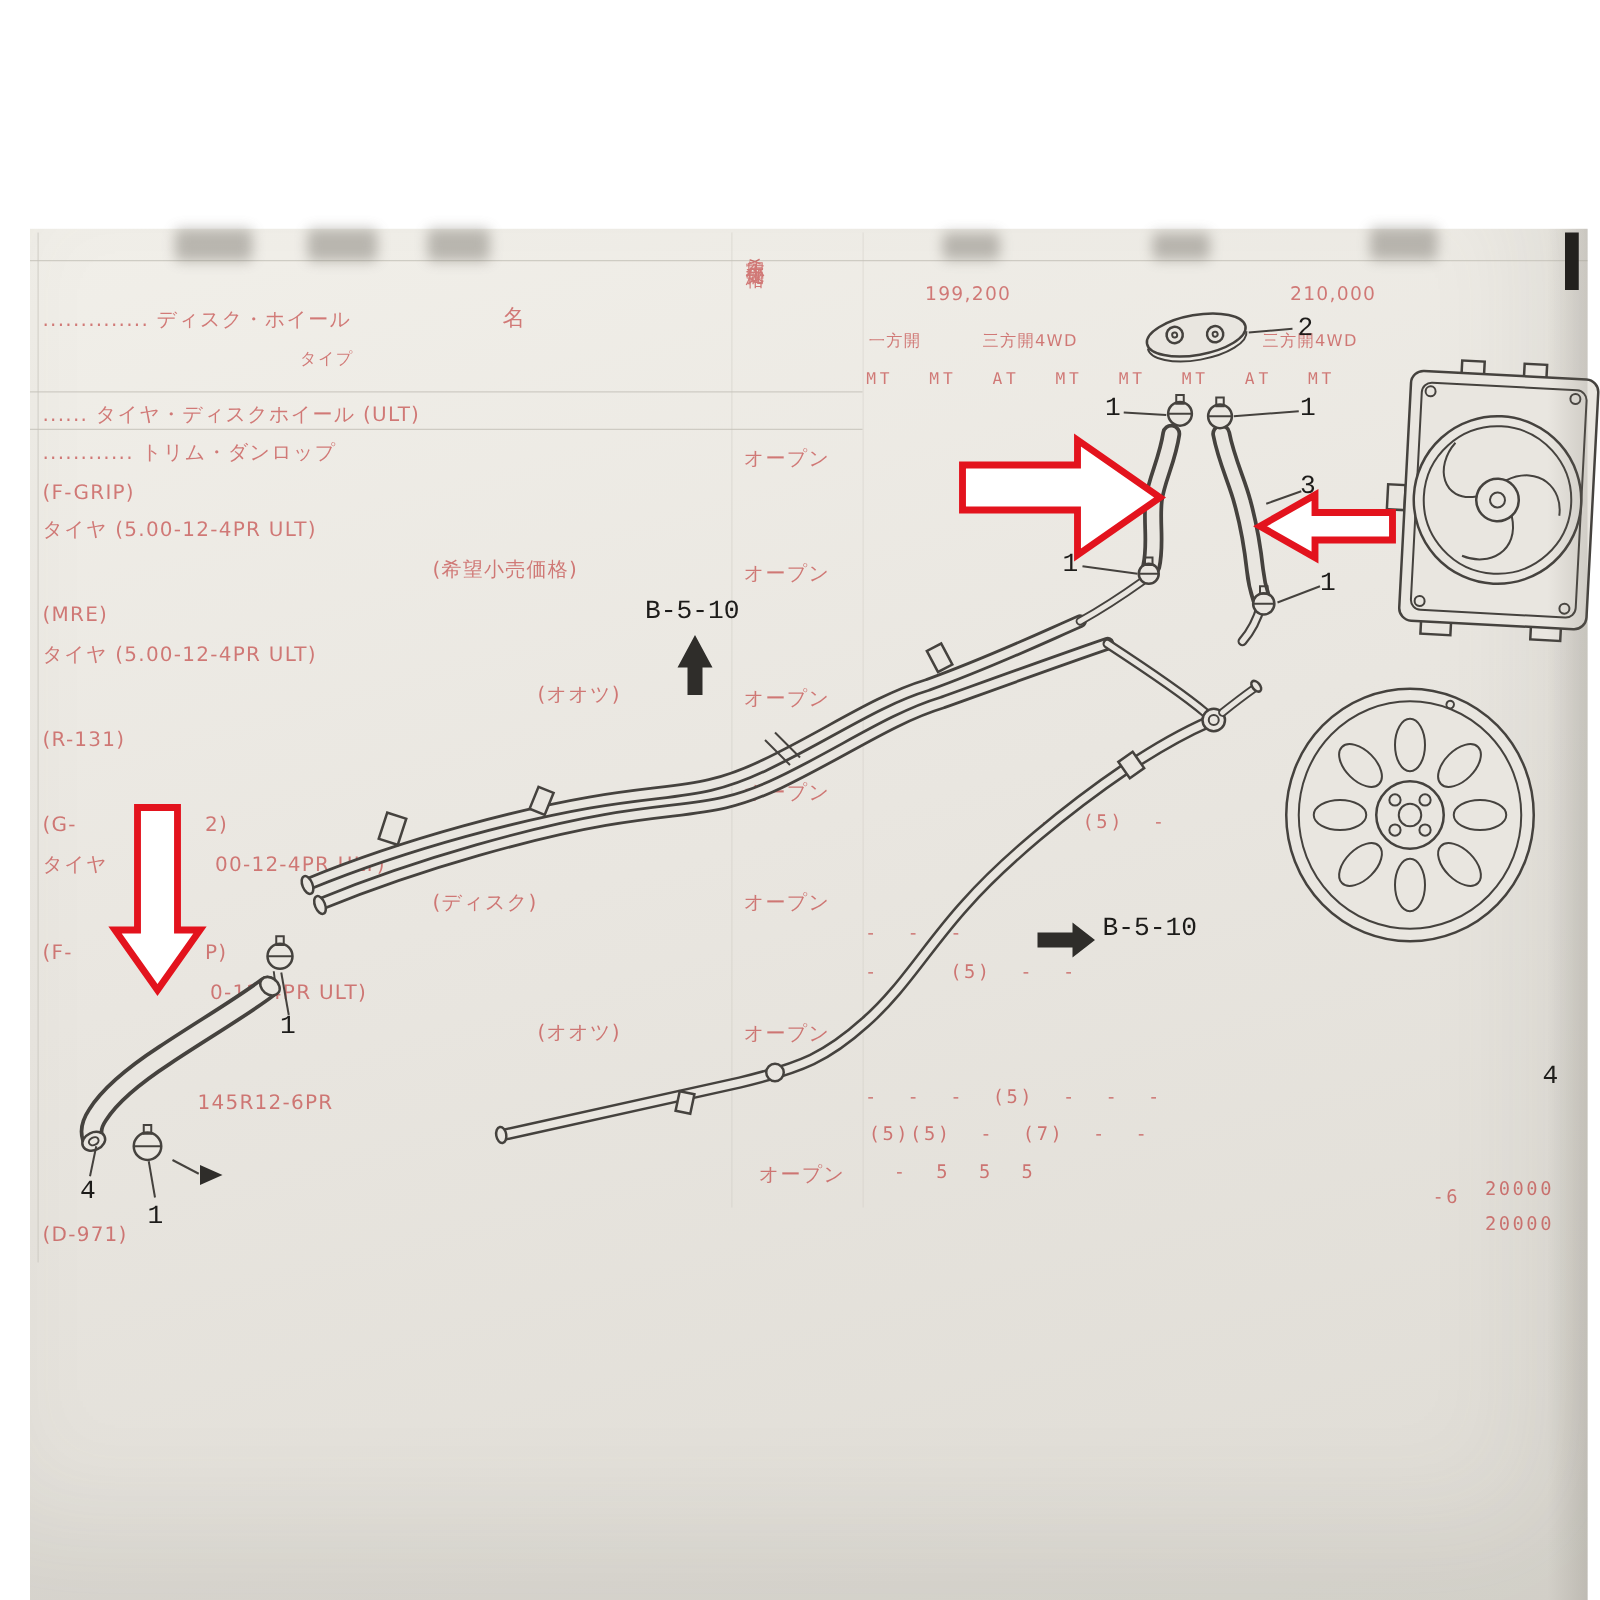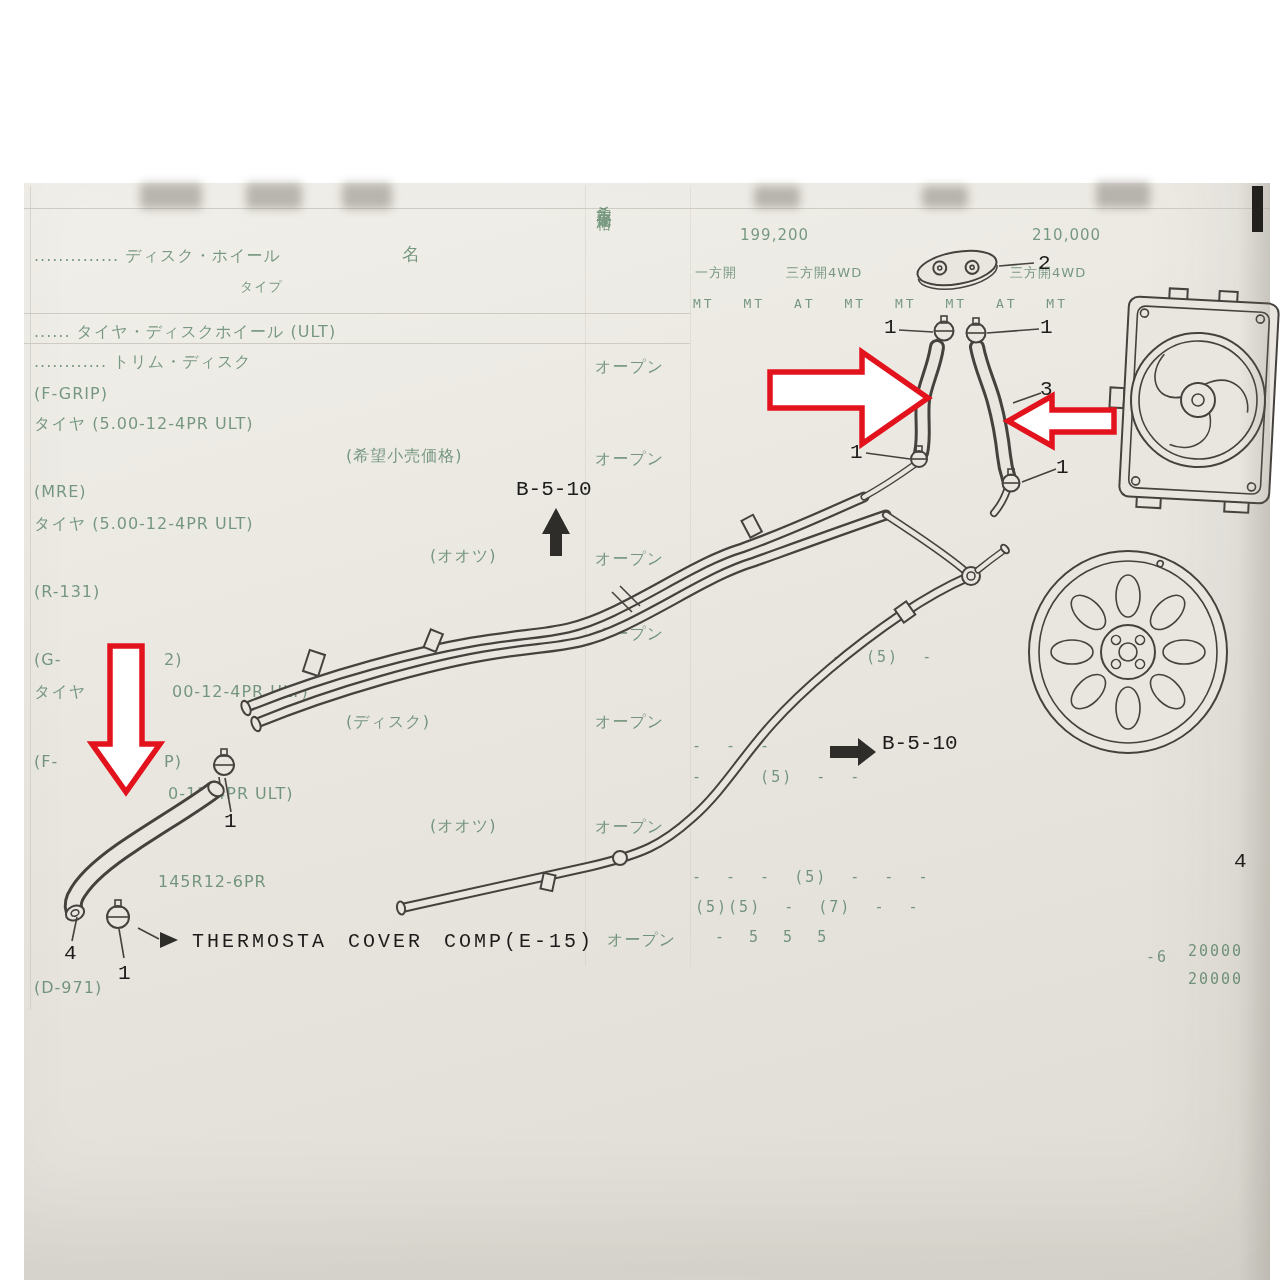--- a/index.html
+++ b/index.html
@@ -5,21 +5,21 @@
   html,body{margin:0;padding:0;background:#fff}
   .stage{position:relative;width:1280px;height:1280px;overflow:hidden;background:#ffffff;font-family:"DejaVu Sans",sans-serif}
   .paper{position:absolute;left:24px;top:183px;width:1246px;height:1097px;
          background:linear-gradient(165deg,#f1efe9 0%,#e9e6e0 45%,#dfdcd5 100%);
          box-shadow:inset -40px -60px 90px rgba(90,85,75,.10)}
   .edge-shade{position:absolute;left:1238px;top:183px;width:32px;height:1097px;
          background:linear-gradient(90deg,rgba(110,105,95,0),rgba(110,105,95,.20))}
   .edgebar{position:absolute;left:1252px;top:186px;width:11px;height:46px;background:#23211e}
   .hline{position:absolute;height:1px;background:#c6c3ba;opacity:.8}
   .vline{position:absolute;width:1px;background:#c6c3ba;opacity:.6}
-  .faint{position:absolute;color:#14532d;opacity:.55;filter:blur(.4px);
+  .faint{position:absolute;color:#b91c1c;opacity:.55;filter:blur(.4px);
          font-size:16px;letter-spacing:1px;white-space:pre}
   .fsm{font-size:13px}
   .vtext{writing-mode:vertical-rl;letter-spacing:2px;font-size:15px}
   .rrow{font-family:"DejaVu Sans Mono",monospace;font-size:15px;letter-spacing:2px;word-spacing:12px}
   .trow{font-family:"DejaVu Sans Mono",monospace;font-size:13px;letter-spacing:3px;word-spacing:18px}
   .blob{position:absolute;background:#6e6a62;opacity:.42;filter:blur(5px);border-radius:4px}
   .lbl{position:absolute;color:#1d1c1a;font-family:"Liberation Mono","DejaVu Sans Mono",monospace;
        font-size:21px;white-space:pre}
   .thermo{font-size:20px;letter-spacing:3px;word-spacing:6px}
   svg.layer{position:absolute;left:0;top:0}
@@ -56,21 +56,21 @@
   <div class="faint fsm" style="left:740px;top:226px;font-size:15px">199,200</div>
   <div class="faint fsm" style="left:1032px;top:226px;font-size:15px">210,000</div>
   <div class="faint fsm" style="left:695px;top:264px">一方開</div>
   <div class="faint fsm" style="left:786px;top:264px">三方開4WD</div>
   <div class="faint fsm" style="left:1010px;top:264px">三方開4WD</div>
   <div class="faint trow" style="left:693px;top:296px">MT MT AT MT MT MT AT MT</div>
 
   <div class="faint" style="left:34px;top:246px">.............. ディスク・ホイール</div>
   <div class="faint fsm" style="left:240px;top:278px">タイプ</div>
   <div class="faint" style="left:34px;top:322px">...... タイヤ・ディスクホイール (ULT)</div>
-  <div class="faint" style="left:34px;top:352px">............ トリム・ディスク</div>
+  <div class="faint" style="left:34px;top:352px">............ トリム・ダンロップ</div>
   <div class="faint" style="left:34px;top:384px">(F-GRIP)</div>
   <div class="faint" style="left:34px;top:414px">タイヤ (5.00-12-4PR ULT)</div>
   <div class="faint" style="left:346px;top:446px">(希望小売価格)</div>
   <div class="faint" style="left:34px;top:482px">(MRE)</div>
   <div class="faint" style="left:34px;top:514px">タイヤ (5.00-12-4PR ULT)</div>
   <div class="faint" style="left:430px;top:546px">(オオツ)</div>
   <div class="faint" style="left:34px;top:582px">(R-131)</div>
   <div class="faint" style="left:34px;top:650px">(G-</div>
   <div class="faint" style="left:164px;top:650px">2)</div>
   <div class="faint" style="left:34px;top:682px">タイヤ</div>
@@ -256,21 +256,20 @@
     <g>
       <polygon class="blk" points="830,746 858,746 858,738 876,752 858,766 858,758 830,758"></polygon>
     </g>
     <g>
       <polygon class="blk" points="160,932 160,948 178,940"></polygon>
     </g>
   </svg>
 
   <div class="lbl" style="left:516px;top:478px">B-5-10</div>
   <div class="lbl" style="left:882px;top:732px">B-5-10</div>
-  <div class="lbl thermo" style="left:192px;top:930px">THERMOSTA COVER COMP(E-15)</div>
   <div class="lbl" style="left:1038px;top:252px">2</div>
   <div class="lbl" style="left:884px;top:316px">1</div>
   <div class="lbl" style="left:1040px;top:316px">1</div>
   <div class="lbl" style="left:1040px;top:378px">3</div>
   <div class="lbl" style="left:850px;top:441px">1</div>
   <div class="lbl" style="left:1056px;top:456px">1</div>
   <div class="lbl" style="left:224px;top:810px">1</div>
   <div class="lbl" style="left:64px;top:942px">4</div>
   <div class="lbl" style="left:118px;top:962px">1</div>
   <div class="lbl" style="left:1234px;top:850px">4</div>

